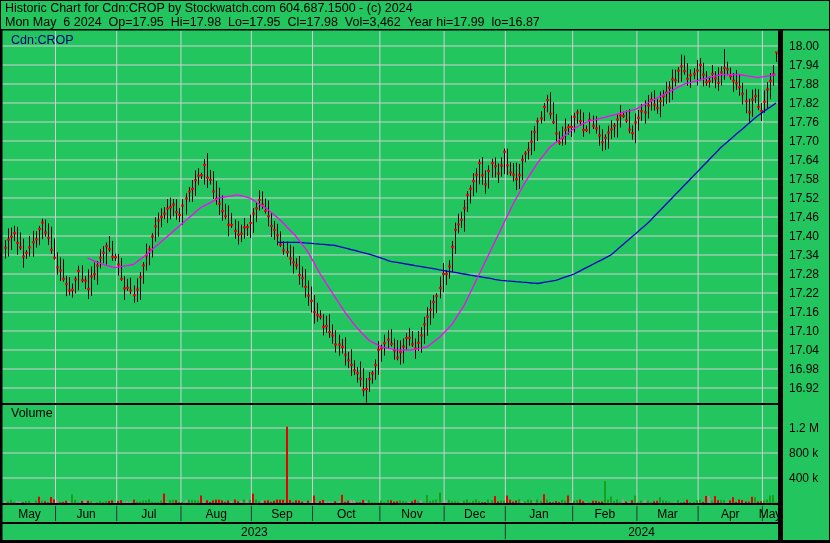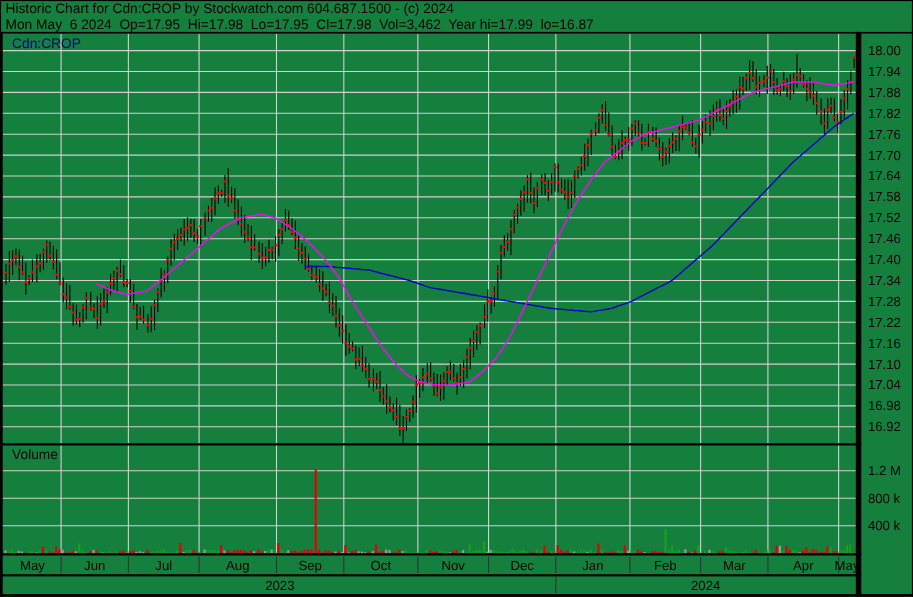--- a/index.html
+++ b/index.html
@@ -1,17 +1,17 @@
 <!DOCTYPE html>
 <html><head>
 <meta charset="utf-8">
 <style>
   html,body{margin:0;padding:0;background:#fff;}
   #app{
-    position:relative;width:830px;height:543px;background:#15803d;
+    position:relative;width:830px;height:543px;background:#22c55e;
     font-family:"Liberation Sans",sans-serif;overflow:hidden;
     outline:1px solid #000;outline-offset:-1px;
   }
   .hdr{
     position:absolute;left:5px;color:#000;font-size:12.5px;line-height:14px;
     white-space:pre;letter-spacing:0;
   }
   #hdr1{top:1px;}
   #hdr2{top:15px;}
   #chart-svg{position:absolute;left:0;top:0;}

